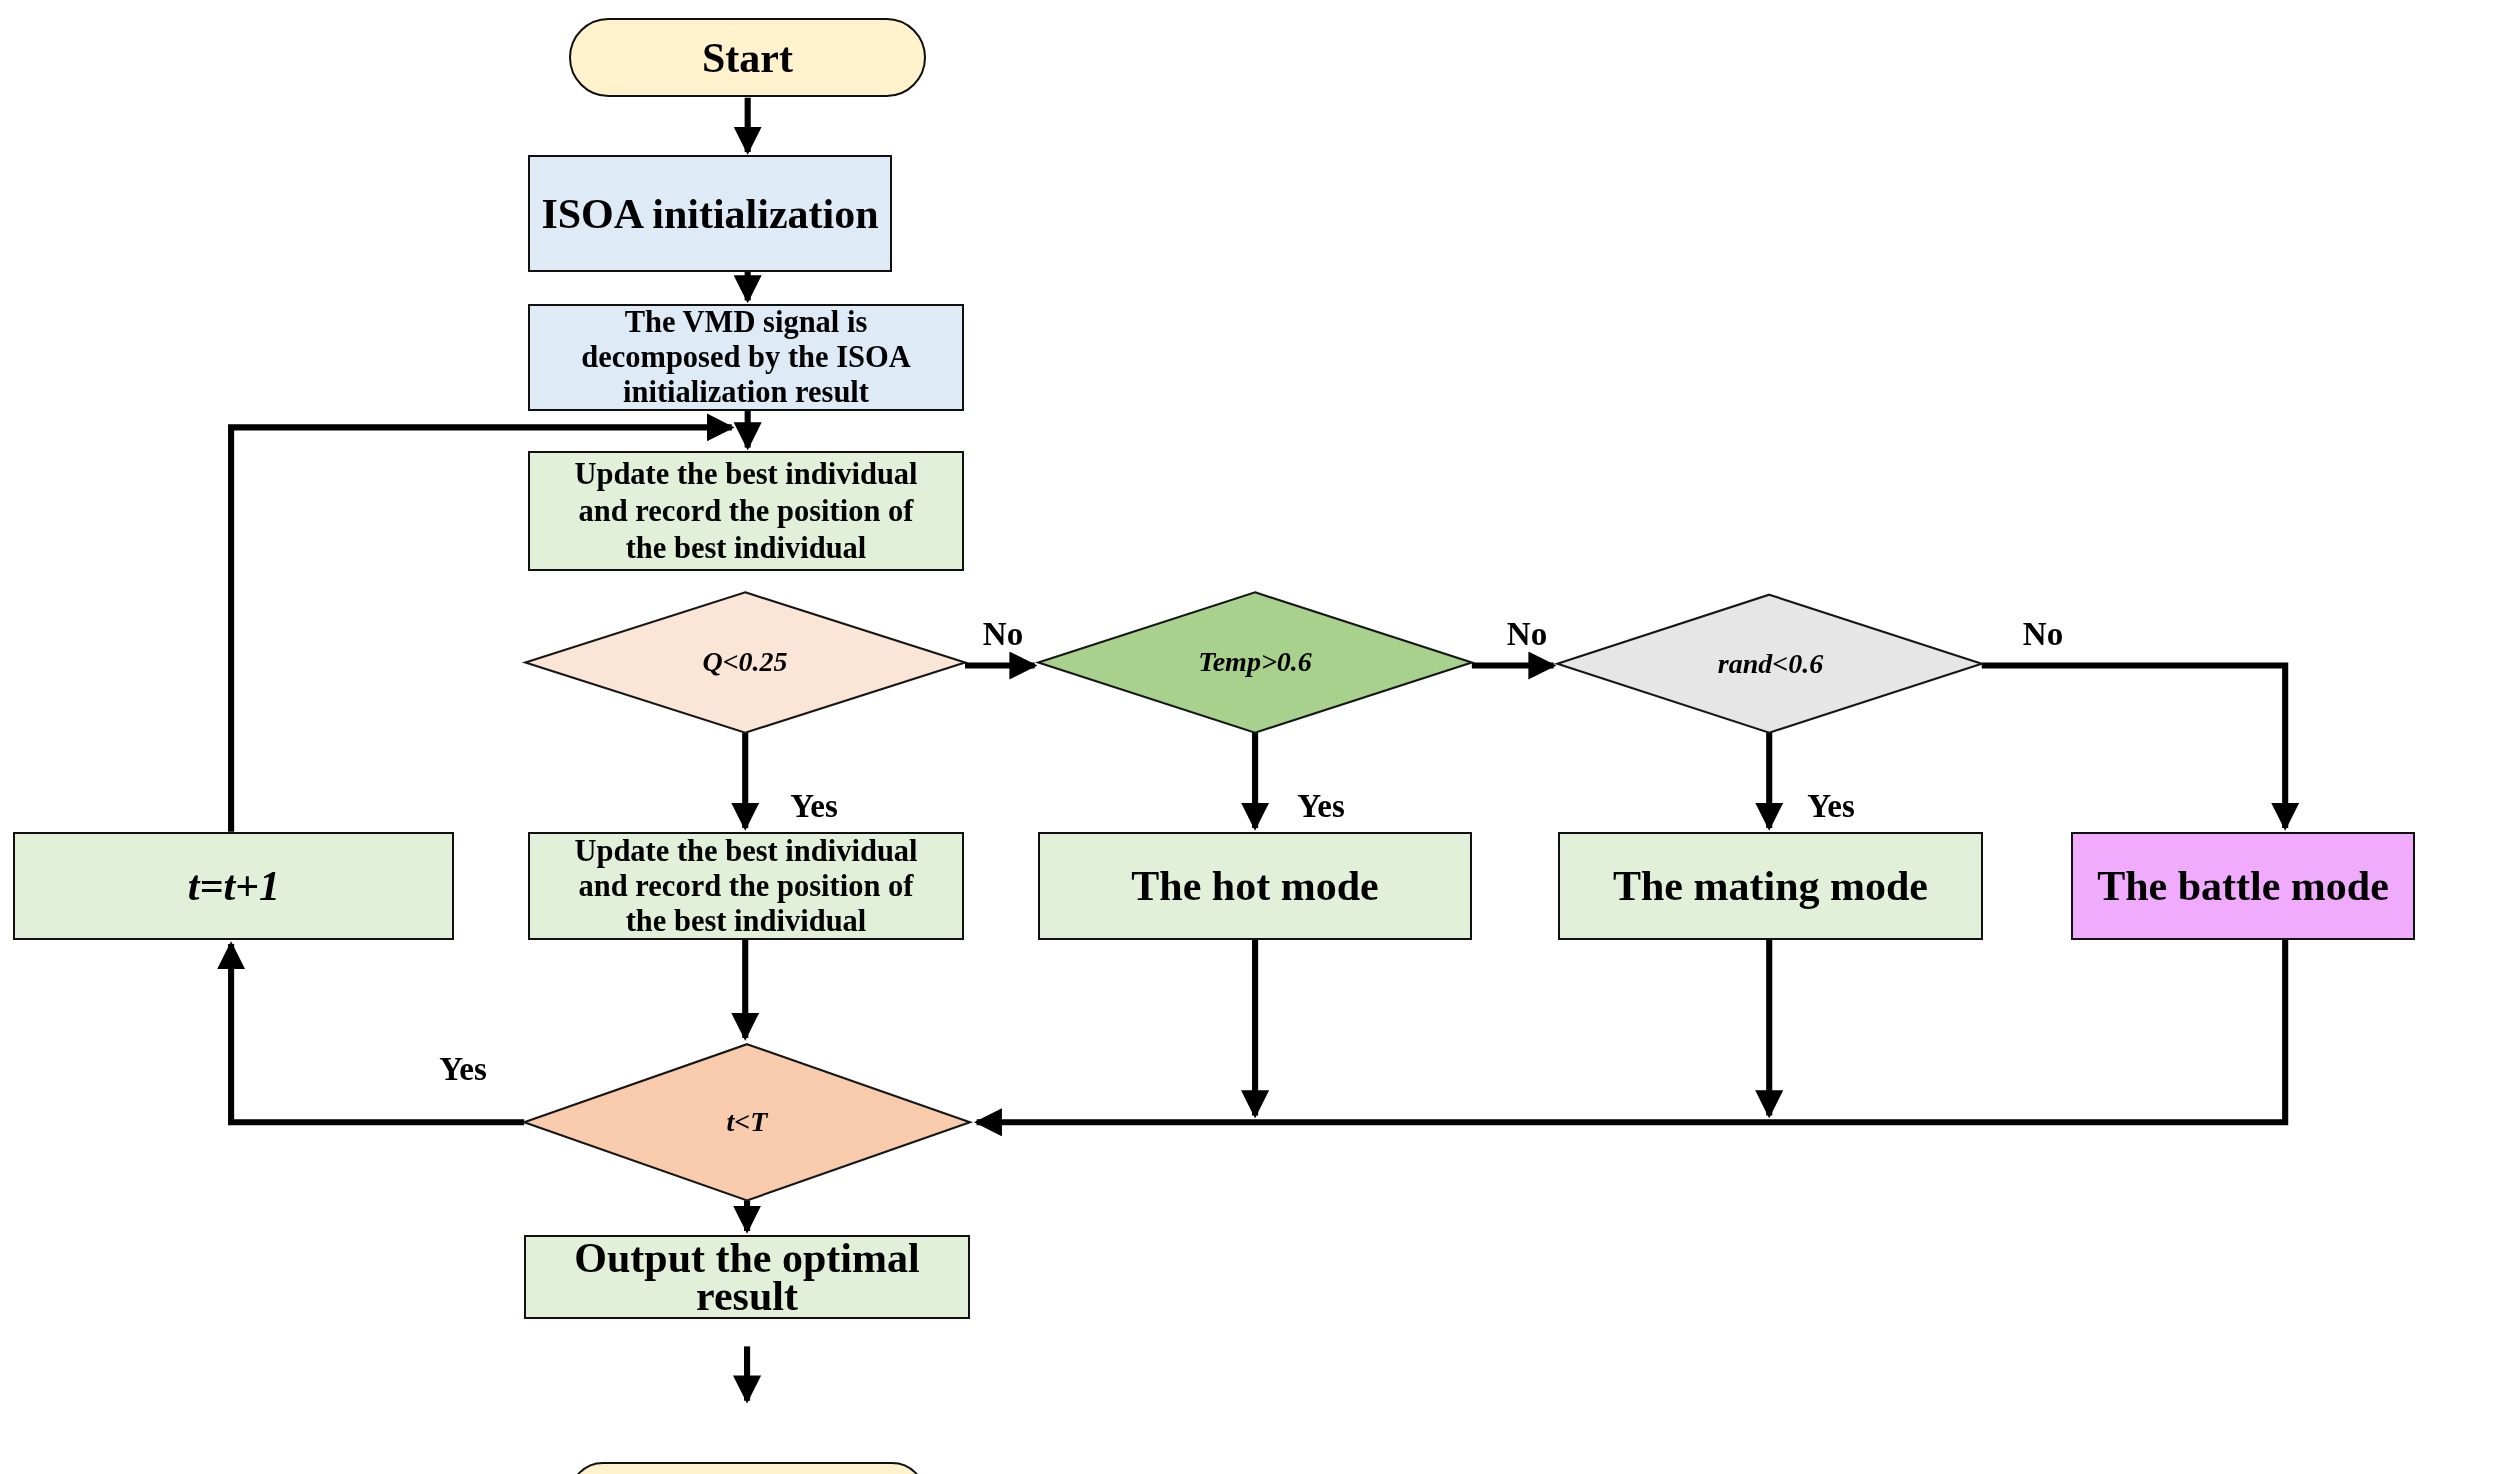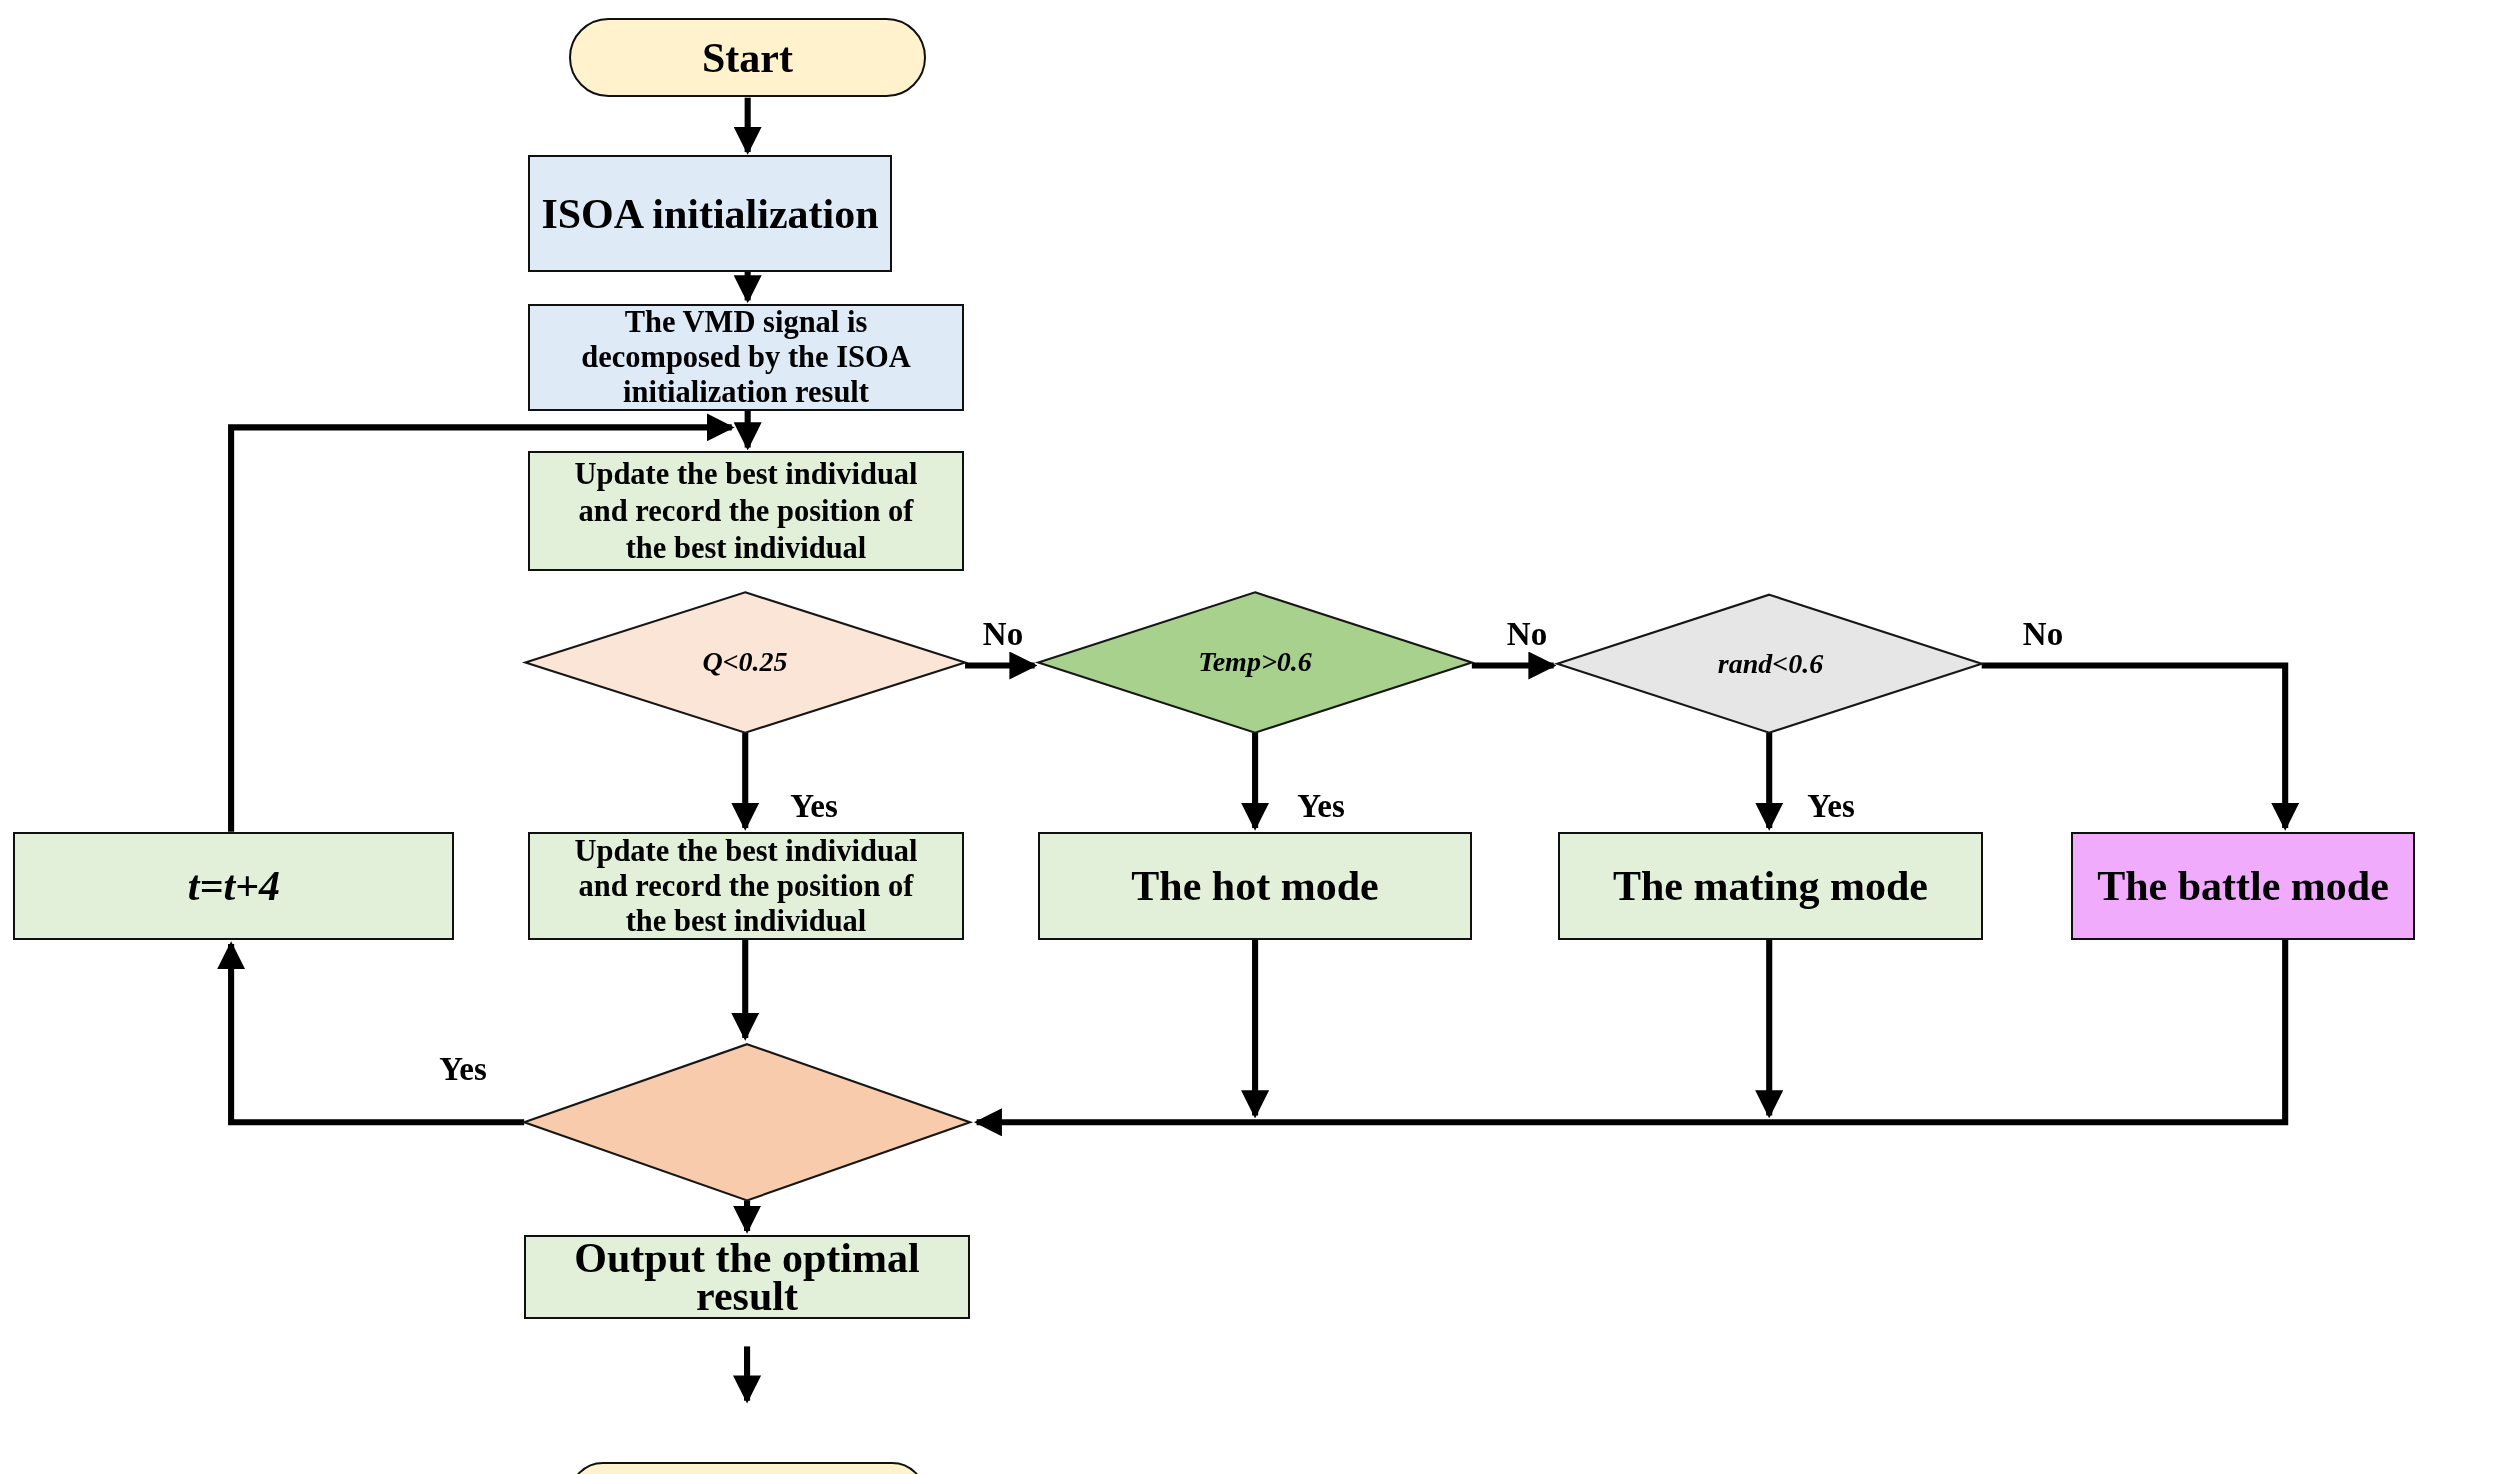--- a/index.html
+++ b/index.html
@@ -76,29 +76,30 @@
   <div class="node" style="left: 528px; top: 832px; width: 436px; height: 108px; font-size: 30.5px; line-height: 35px; background-color: rgb(226, 240, 217);">Update the best individual
 and record the position of
 the best individual</div>
 
   <div class="node" style="left: 1038px; top: 832px; width: 434px; height: 108px; background-color: rgb(226, 240, 217);">The hot mode</div>
 
   <div class="node" style="left: 1558px; top: 832px; width: 425px; height: 108px; background-color: rgb(226, 240, 217);">The mating mode</div>
 
   <div class="node" style="left: 2071px; top: 832px; width: 344px; height: 108px; background-color: #f0abfc;">The battle mode</div>
 
-  <div class="node" style="left: 13.4px; top: 832px; width: 441px; height: 108px; font-style: italic; background-color: rgb(226, 240, 217);">t=t+4</div>
+  <div class="node" style="left: 13.4px; top: 832px; width: 441px; height: 108px; font-style: italic; background-color: rgb(226, 240, 217);">t=t+1</div>
 
   <div class="node" style="left: 524px; top: 1235px; width: 446px; height: 84px; background-color: rgb(226, 240, 217);">Output the optimal result</div>
 
   <div class="node terminator" style="left: 569px; top: 1462px; width: 357px; height: 68px; background-color: rgb(255, 242, 204);">End</div>
 
   <div class="dlabel" style="left:525px;top:592px;width:440px;height:140px;">Q&lt;0.25</div>
   <div class="dlabel" style="left:1038px;top:592px;width:434px;height:140px;">Temp&gt;0.6</div>
   <div class="dlabel" style="left:1558px;top:595px;width:425px;height:138px;">rand&lt;0.6</div>
+  <div class="dlabel" style="left:524px;top:1044px;width:446px;height:156px;">t&lt;T</div>
 
   <div class="elabel" style="left:1003px;top:634px;">No</div>
   <div class="elabel" style="left:1527px;top:634px;">No</div>
   <div class="elabel" style="left:2043px;top:634px;">No</div>
   <div class="elabel" style="left:814px;top:806px;">Yes</div>
   <div class="elabel" style="left:1321px;top:806px;">Yes</div>
   <div class="elabel" style="left:1831px;top:806px;">Yes</div>
   <div class="elabel" style="left:463px;top:1069px;">Yes</div>
 
 </div>

